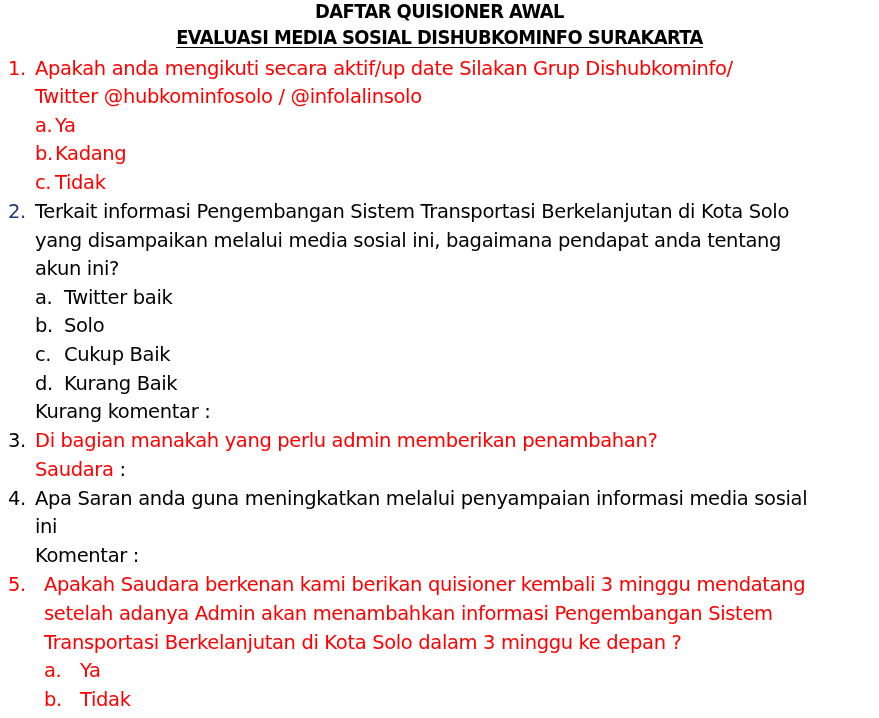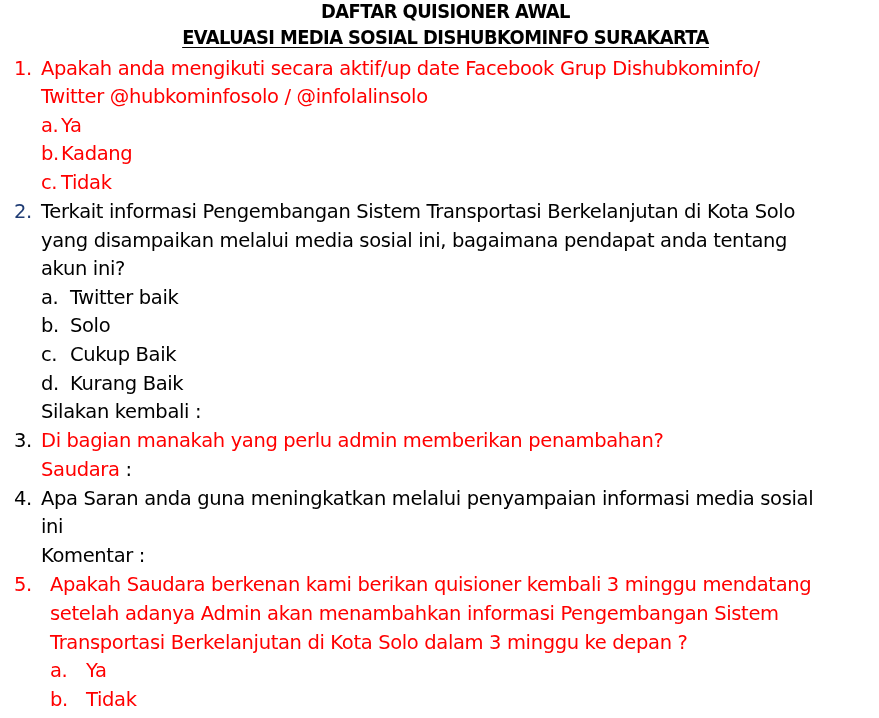--- a/index.html
+++ b/index.html
@@ -1,21 +1,21 @@
 <!DOCTYPE html>
 <html><head>
 <meta charset="utf-8">
 <style>
   html, body { margin: 0; padding: 0; background: #ffffff; }
   body {
     width: 879px; height: 718px; overflow: hidden; position: relative;
     font-family: "DejaVu Sans", "Liberation Sans", sans-serif;
     color: #000000;
   }
-  .page { position: absolute; left: 6px; top: 0; width: 747px; height: 718px; }
+  .page { position: absolute; left: 0; top: 0; width: 747px; height: 718px; }
   .title {
     position: absolute; left: 0; width: 879px; text-align: center;
     font-weight: bold; font-size: 19px; letter-spacing: -0.6px; line-height: 22px;
     transform: scaleX(0.94); transform-origin: center;
   }
   .title-1 { top: 0px; }
   .title-2 { top: 26px; text-decoration: underline; text-underline-offset: 3px; }
   .line {
     position: absolute; white-space: nowrap;
     font-size: 19.5px; line-height: 24px; letter-spacing: -0.35px;
@@ -26,21 +26,21 @@
 </head>
 <body>
 
 <div class="page">
 
   <div class="title title-1">DAFTAR QUISIONER AWAL</div>
   <div class="title title-2">EVALUASI MEDIA SOSIAL DISHUBKOMINFO SURAKARTA</div>
 
   <div>
     <span class="line red" style="left:8px; top:57px;">1.</span>
-    <span class="line red" style="left:35px; top:57px;">Apakah anda mengikuti secara aktif/up date Facebook Grup Dishubkominfo/</span>
+    <span class="line red" style="left:35px; top:57px;">Apakah anda mengikuti secara aktif/up date Silakan Grup Dishubkominfo/</span>
     <span class="line red" style="left:35px; top:85px;">Twitter @hubkominfosolo / @infolalinsolo</span>
 
     <span class="line red" style="left:35px; top:114px;">a.</span>
     <span class="line red" style="left:55px; top:114px;">Ya</span>
 
     <span class="line red" style="left:35px; top:142px;">b.</span>
     <span class="line red" style="left:55px; top:142px;">Kadang</span>
 
     <span class="line red" style="left:35px; top:171px;">c.</span>
     <span class="line red" style="left:55px; top:171px;">Tidak</span>
@@ -57,21 +57,21 @@
 
     <span class="line" style="left:35px; top:314px;">b.</span>
     <span class="line" style="left:64px; top:314px;">Solo</span>
 
     <span class="line" style="left:35px; top:343px;">c.</span>
     <span class="line" style="left:64px; top:343px;">Cukup Baik</span>
 
     <span class="line" style="left:35px; top:372px;">d.</span>
     <span class="line" style="left:64px; top:372px;">Kurang Baik</span>
 
-    <span class="line" style="left:35px; top:400px;">Silakan kembali :</span>
+    <span class="line" style="left:35px; top:400px;">Kurang komentar :</span>
   </div>
 
   <div>
     <span class="line" style="left:8px; top:429px;">3.</span>
     <span class="line red" style="left:35px; top:429px;">Di bagian manakah yang perlu admin memberikan penambahan?</span>
     <span class="line" style="left:35px; top:458px;"><span class="red">Saudara</span><span> :</span></span>
   </div>
 
   <div>
     <span class="line" style="left:8px; top:487px;">4.</span>

